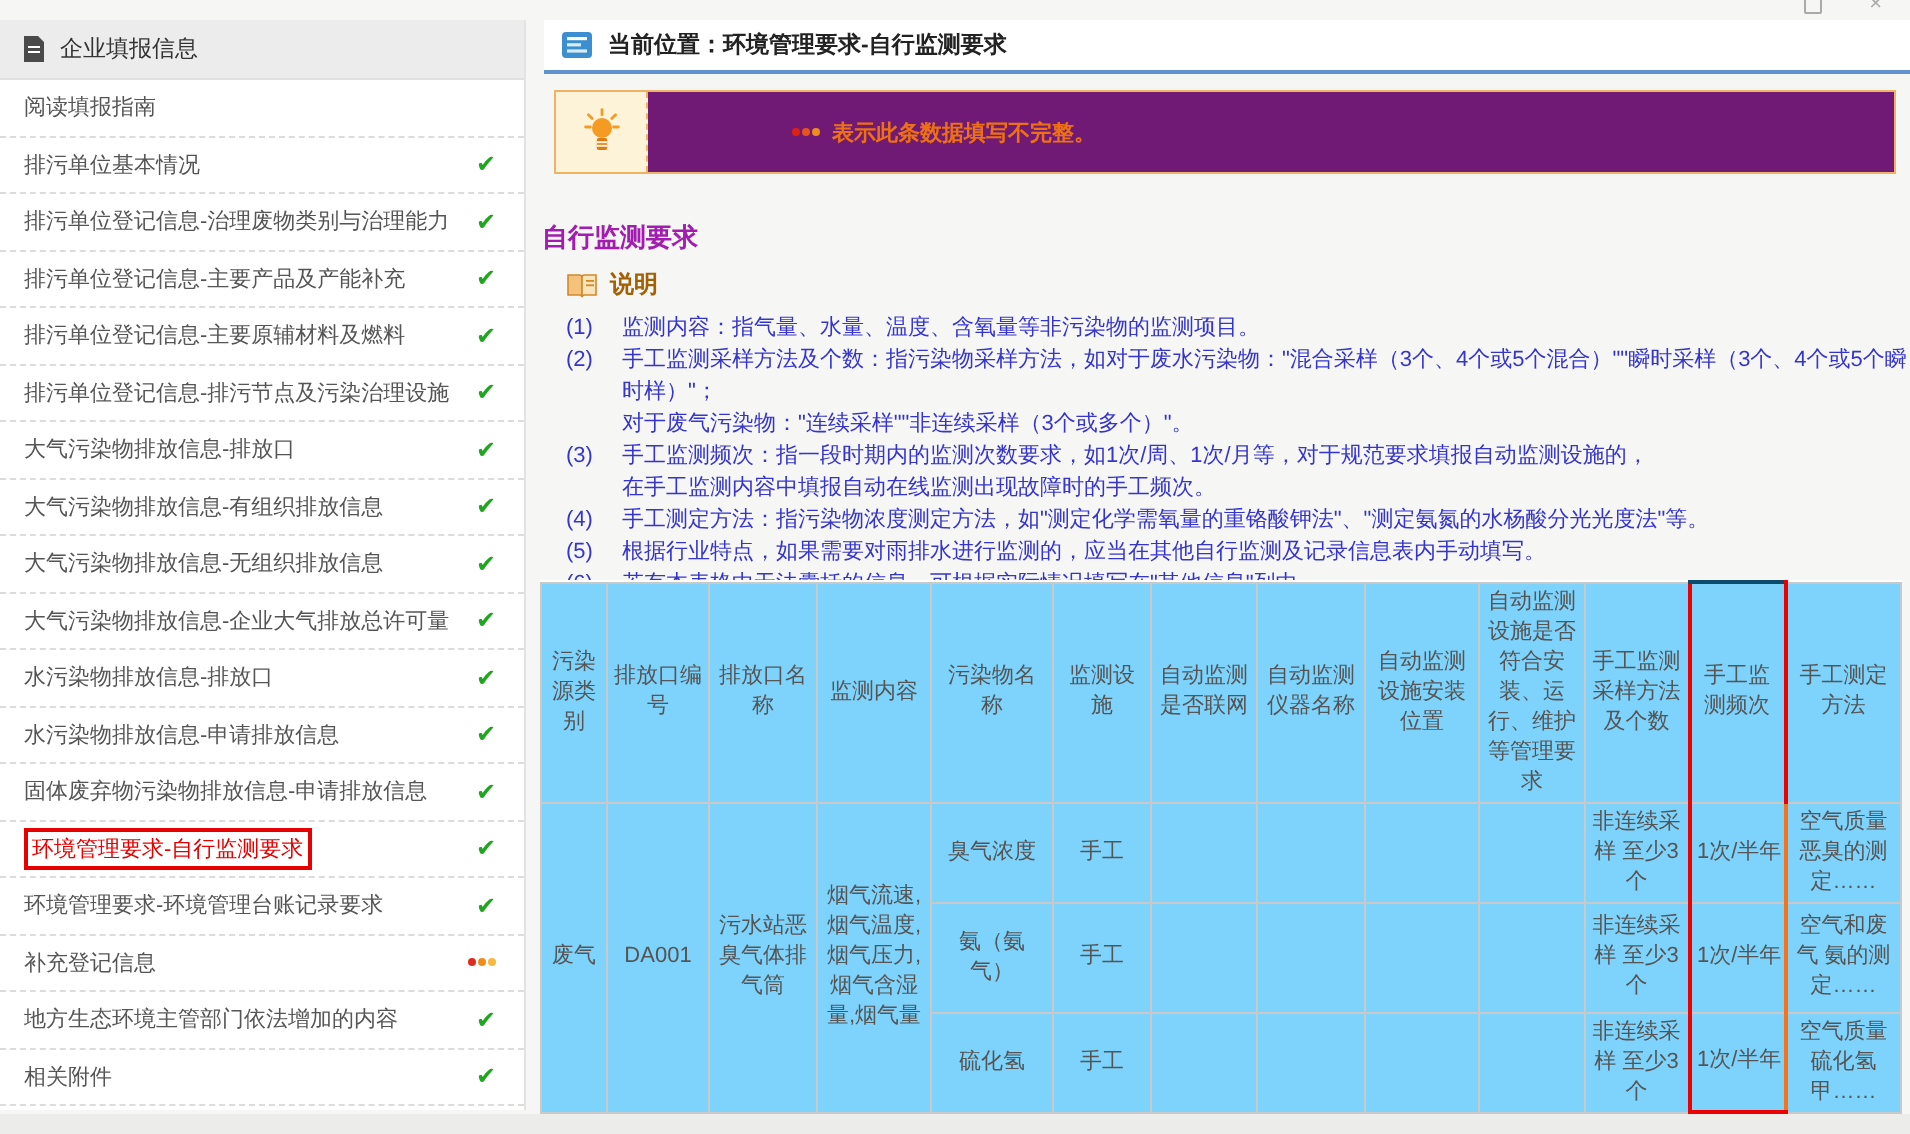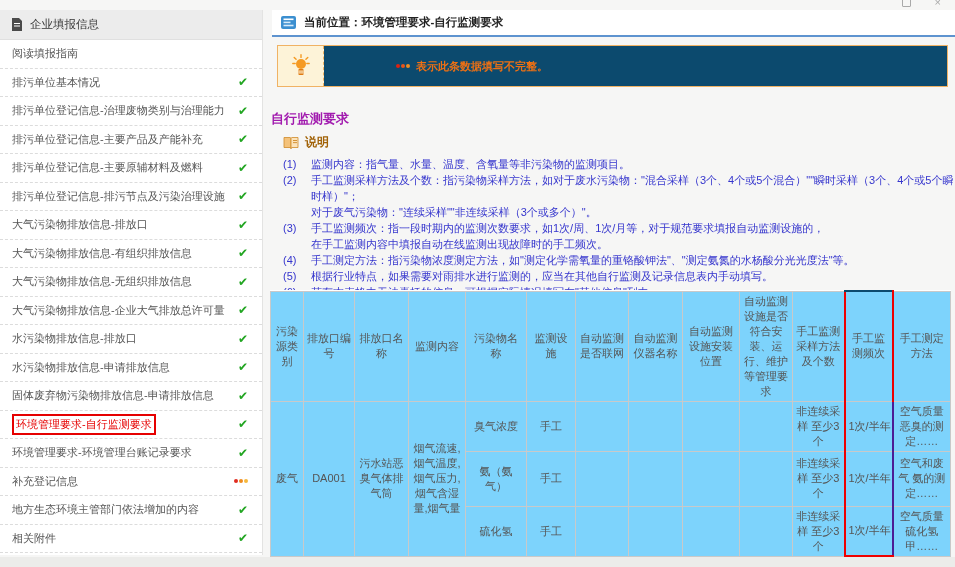--- a/index.html
+++ b/index.html
@@ -44,21 +44,21 @@
   
   .main { position:absolute; left:264px; top:0; width:691px; height:464px; }
   .crumb-bar {
     position:absolute; top:10px; left:8px; right:0; height:27px;
     background:#fff; border-bottom:2px solid #5e93cf;
     display:flex; align-items:center; gap:8px; padding-left:9px;
     font-size:11.5px; font-weight:bold; color:#222;
   }
   .notice {
     position:absolute; top:45px; left:13px; right:7px; height:42px;
-    border:1px solid #f0b264; background:#0c4a6e; display:flex; align-items:stretch;
+    border:1px solid #f0b264; background:#701a75; display:flex; align-items:stretch;
   }
   .notice-icon-cell {
     width:46px; background:#fdf3d8; border-right:1px dashed #f0b264;
     display:flex; align-items:center; justify-content:center;
   }
   .notice-body {
     display:flex; align-items:center; gap:6px; padding-left:72px;
     font-size:11px; font-weight:bold; color:#ed7014;
   }
   .section-title { position:absolute; top:110px; left:7px; font-size:13px; font-weight:bold; color:#a21caf; }
@@ -69,21 +69,21 @@
   .notes li { position:relative; padding-left:28px; line-height:16px; white-space:pre-line; }
   .notes .num { position:absolute; left:0; top:0; }
 
   
   .table-wrap { position:absolute; top:290px; left:6px; }
   table { border-collapse:collapse; table-layout:fixed; width:680px; font-size:11px; color:#555; background:#fff; }
   th,td { border:1px solid #c9c9c9; text-align:center; vertical-align:middle;
           padding:2px 3px; word-break:break-all; line-height:15px; background:#7dd3fc; }
   th { font-weight:normal; }
   th.hl { border-left:2px solid #ee0000; border-right:2px solid #ee0000; border-top:2px solid #0c4a6e; }
-  td.hl { border-left:2px solid #ee0000; border-right:2px solid #4c1d95; white-space:nowrap; }
+  td.hl { border-left:2px solid #ee0000; border-right:2px solid #f97316; white-space:nowrap; }
   tr.last td.hl { border-bottom:2px solid #ee0000; }
 
   .page-bottom { position:absolute; left:0; bottom:0; width:955px; height:10px; background:#ececea; }
 </style>
 </head>
 <body>
 
 <div class="screen">
 
   <div class="win-controls">

